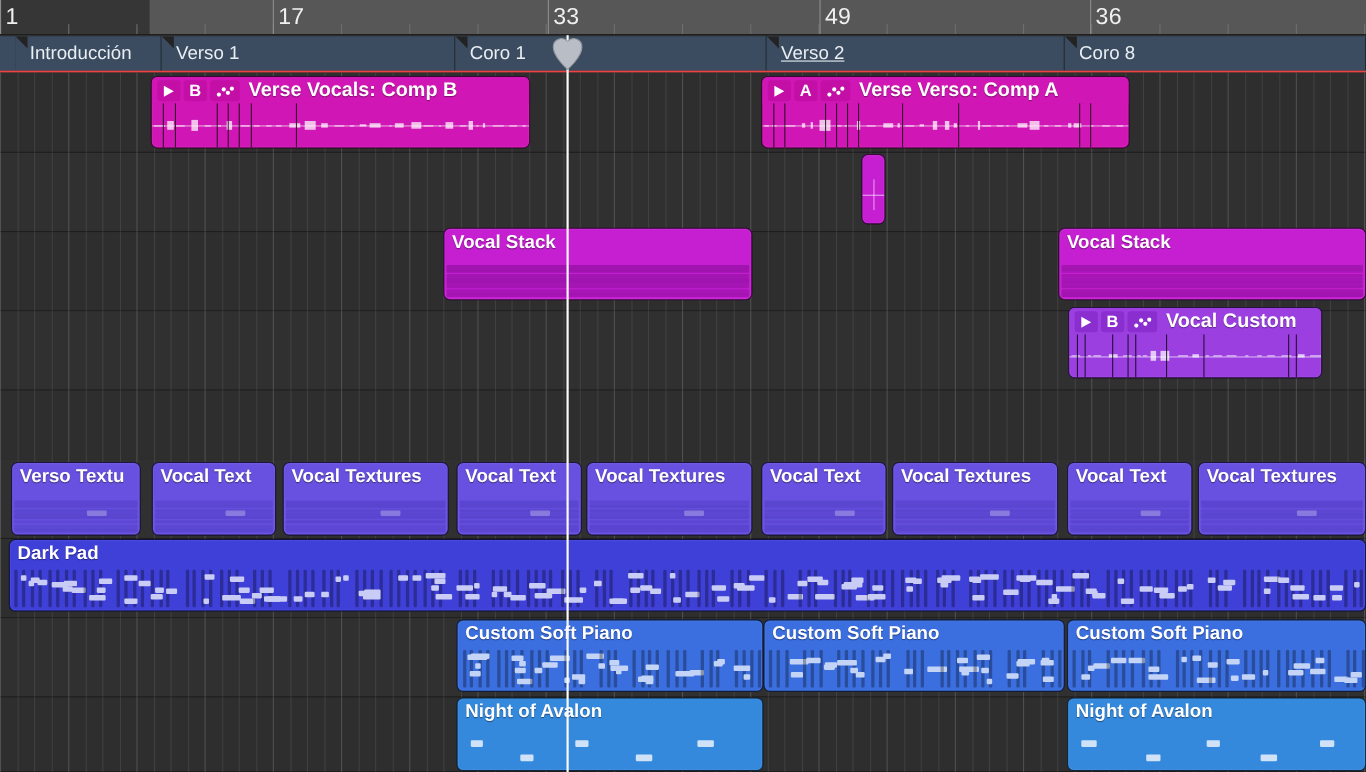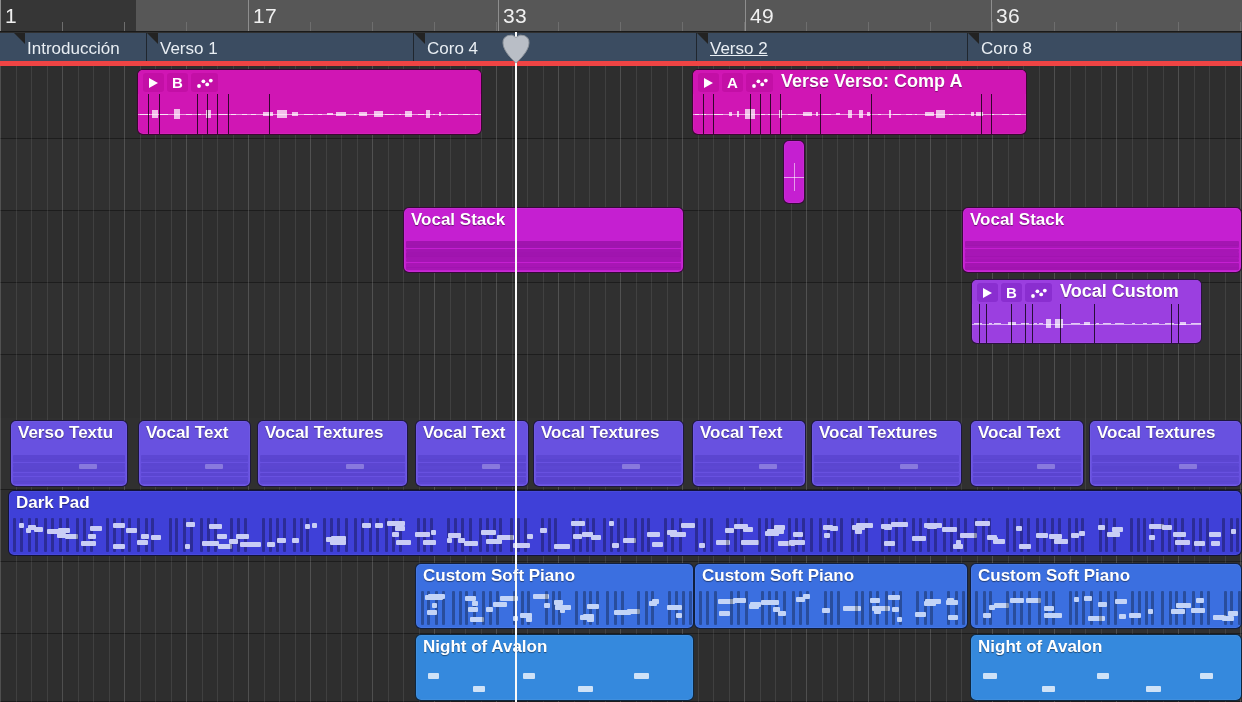--- a/index.html
+++ b/index.html
@@ -33,21 +33,21 @@
     font-family:"Liberation Sans", sans-serif;
   }
   .ruler-subtick {
     position:absolute; top:22px; width:1px; height:10px; background:#6e6e6e;
   }
 
   
   .marker-lane {
     position:absolute; left:0; top:32px; width:1242px; height:34px;
     background:#2f2f2f; overflow:hidden;
-    border-bottom:5px solid #ef4444;
+    border-bottom:2px solid #ef4444;
   }
   .marker {
     position:absolute; top:1px; height:32px;
     background:#3b4c61;
     color:#e9eef3; font-size:17px; line-height:32px;
     padding-left:13px; white-space:nowrap; overflow:hidden;
     border-right:1px solid #20262e;
   }
   .marker:before{
     content:""; position:absolute; left:0; top:0;
@@ -246,21 +246,21 @@
         <div class="marker-grid" style="left: 1178px;"></div>
         <div class="marker-grid" style="left: 1194px;"></div>
         <div class="marker-grid" style="left: 1209px;"></div>
         <div class="marker-grid" style="left: 1225px;"></div>
         <div class="marker-grid" style="left: 1240px;"></div>
       </div>
     <div id="markers">
         <div class="marker-lead" style="left: 0px; width: 14px;"></div>
         <div class="marker" style="left: 14px; width: 133px; background: rgb(59, 76, 97);">Introducción</div>
         <div class="marker" style="left: 147px; width: 267px; background: rgb(59, 76, 97);">Verso 1</div>
-        <div class="marker" style="left: 414px; width: 283px; background: rgb(59, 76, 97);">Coro 4</div>
+        <div class="marker" style="left: 414px; width: 283px; background: rgb(59, 76, 97);">Coro 1</div>
         <div class="marker" style="left: 697px; width: 271px; background: rgb(59, 76, 97); text-decoration: underline;">Verso 2</div>
         <div class="marker" style="left: 968px; width: 274px; background: rgb(59, 76, 97);">Coro 8</div>
       </div>
   </div>
 
   <div class="tracks">
     <div id="lanes">
         <div class="lane" style="top: 0px; height: 73px;"></div>
         <div class="lane alt" style="top: 73px; height: 72px;"></div>
         <div class="lane" style="top: 145px; height: 72px;"></div>
@@ -368,20 +368,21 @@
             </div>
             <div class="chip" style="background: rgb(195, 15, 166);">
               <svg width="17" height="12" viewBox="0 0 17 12">
                 <circle cx="3" cy="9" r="1.9" fill="#fff"></circle>
                 <circle cx="7.4" cy="4.3" r="1.9" fill="#fff"></circle>
                 <circle cx="11.2" cy="7.4" r="1.9" fill="#fff"></circle>
                 <circle cx="14.8" cy="3.6" r="1.9" fill="#fff"></circle>
               </svg>
             </div>
           </div>
+          <div class="hdrname" style="left: 88px;">Verse Vocals: Comp B</div>
           <div class="wave" style="top: 24px; bottom: 0px;">
             <div class="wline" style="top: 20px;"></div>
             <div class="wbar" style="left: 2px; width: 10px; top: 19.5px; height: 1px;"></div>
             <div class="wbar" style="left: 14px; width: 6px; top: 16.0224px; height: 7.95517px;"></div>
             <div class="wbar" style="left: 22px; width: 8px; top: 19.5px; height: 1px;"></div>
             <div class="wbar" style="left: 36px; width: 6px; top: 15.364px; height: 9.27194px;"></div>
             <div class="wbar" style="left: 48px; width: 6px; top: 19.5px; height: 1px;"></div>
             <div class="wbar" style="left: 59px; width: 4px; top: 19.5px; height: 1px;"></div>
             <div class="wbar" style="left: 68px; width: 5px; top: 16.279px; height: 7.44206px;"></div>
             <div class="wbar" style="left: 81px; width: 8px; top: 19.5px; height: 1px;"></div>

